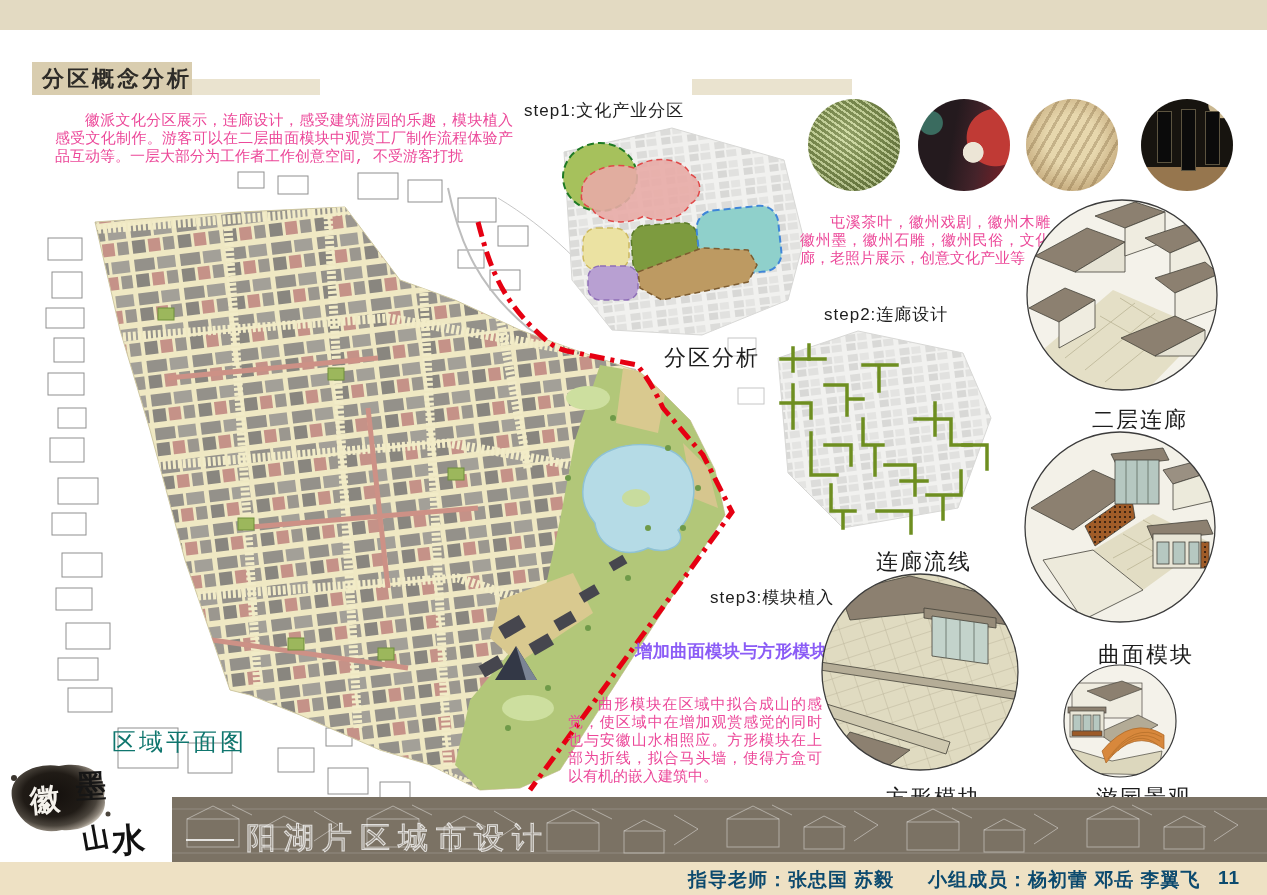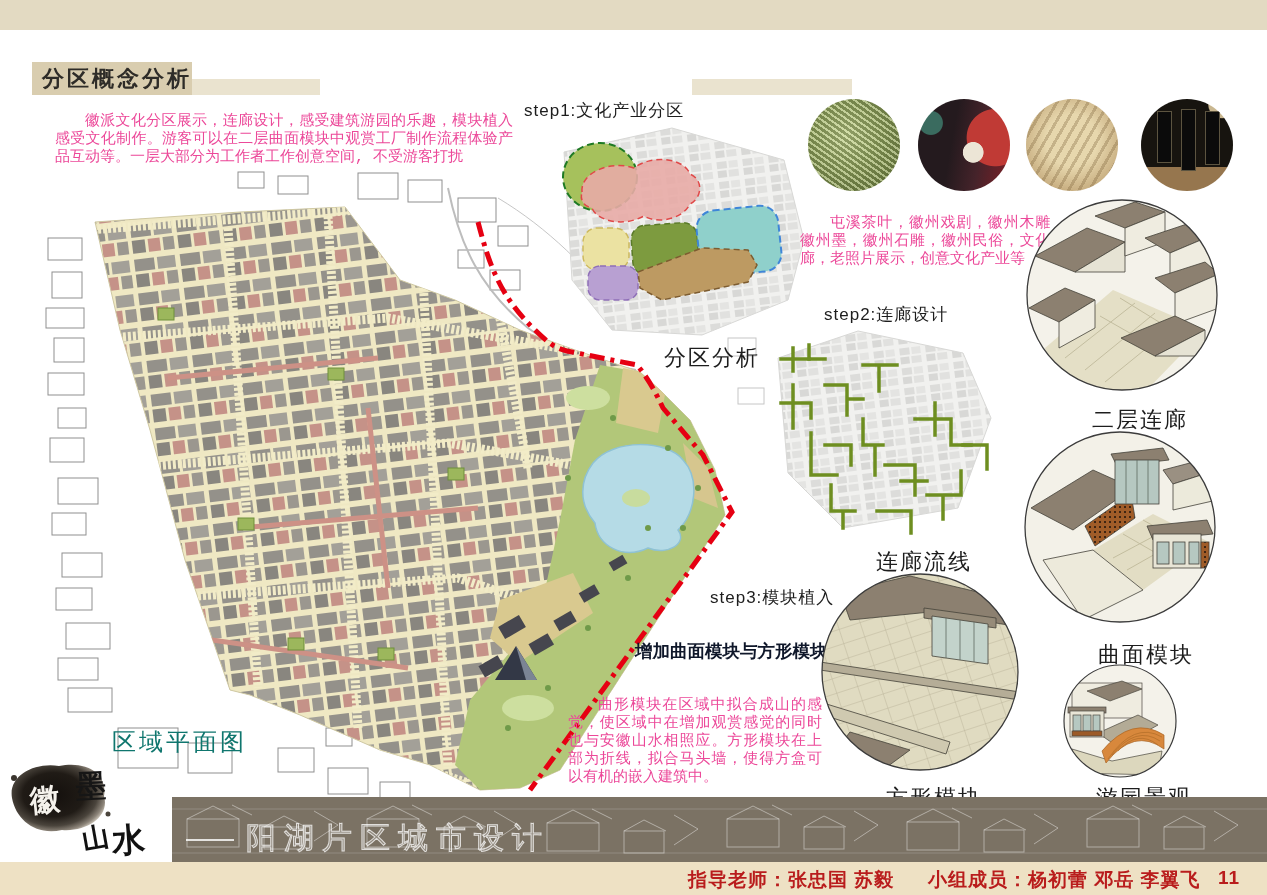--- a/index.html
+++ b/index.html
@@ -17,21 +17,21 @@
   #title-right-bar{left:692px;top:79px;width:160px;height:16px;background:#eae3cf;}
   
   .para{font-size:15px;line-height:1.2;color:#ec4899;text-indent:2em;text-align:justify;font-family:Liberation Mono, monospace;}
   #intro{left:55px;top:98px;width:458px;}
   #step1-desc{left:800px;top:200px;width:266px;}
   #step3-desc{left:568px;top:682px;width:254px;}
   .step-label{font-size:17px;color:#1d1d1d;letter-spacing:1px;}
   #step1-label{left:524px;top:99px;}
   #step2-label{left:824px;top:303px;}
   #step3-label{left:710px;top:586px;}
-  #step3-subtitle{left:635px;top:639px;font-size:17.5px;font-weight:bold;color:#0f172a;}
+  #step3-subtitle{left:635px;top:639px;font-size:17.5px;font-weight:bold;color:#8b5cf6;}
   .caption{font-size:22px;color:#1d1d1d;letter-spacing:2px;}
   #zoning-caption{left:664px;top:343px;}
   #corridor-caption{left:876px;top:547px;}
   #map-caption{left:112px;top:726px;font-size:24px;letter-spacing:3px;color:#0f766e;}
   #cap-a{left:1092px;top:405px;} #cap-b{left:1098px;top:640px;text-align:center;}
   #cap-c{left:886px;top:783px;}  #cap-d{left:1096px;top:783px;}
   
   .photo{width:92px;height:92px;border-radius:50%;overflow:hidden;}
   #photo-tea{left:808px;top:99px;
     background-image:repeating-linear-gradient(35deg,rgba(226,236,190,.55) 0 2px,rgba(86,102,52,.45) 2px 5px),
@@ -52,21 +52,21 @@
   
   .rcircle{border-radius:50%;}
   #render-a{left:1025px;top:198px;} #render-b{left:1023px;top:430px;}
   #render-c{left:820px;top:572px;}  #render-d{left:1062px;top:663px;}
   
   #banner{left:172px;top:797px;width:1095px;height:65px;background:#7b7264;overflow:hidden;}
   #banner-title{position:absolute;left:74px;top:21px;font-size:30px;letter-spacing:8px;
     color:rgba(255,255,255,.18);-webkit-text-stroke:1px rgba(255,255,255,.75);}
   #banner-dash{position:absolute;left:14px;top:42px;width:48px;height:2px;background:rgba(255,255,255,.8);}
   #footer-strip{left:0;top:862px;width:1267px;height:33px;background:#eee1c4;}
-  .credit{top:867px;font-size:19px;font-weight:bold;color:#b91c1c;letter-spacing:1px;}
+  .credit{top:867px;font-size:19px;font-weight:bold;color:#0c4a6e;letter-spacing:1px;}
   #credit-teacher{left:688px;} #credit-members{left:912px;margin-left:16px;} #page-num{left:1218px;}
   
   .logo-char{font-family:"DejaVu Serif",serif;font-weight:bold;}
   #logo-c1{left:30px;top:780px;font-size:30px;color:#f5f2ec;transform:rotate(-6deg);}
   #logo-c2{left:76px;top:766px;font-size:30px;color:#161616;transform:rotate(-3deg);}
   #logo-c3{left:82px;top:820px;font-size:27px;color:#111;transform:rotate(-10deg);}
   #logo-c4{left:112px;top:818px;font-size:33px;color:#111;transform:rotate(-4deg);}
 </style>
 </head>
 <body>

